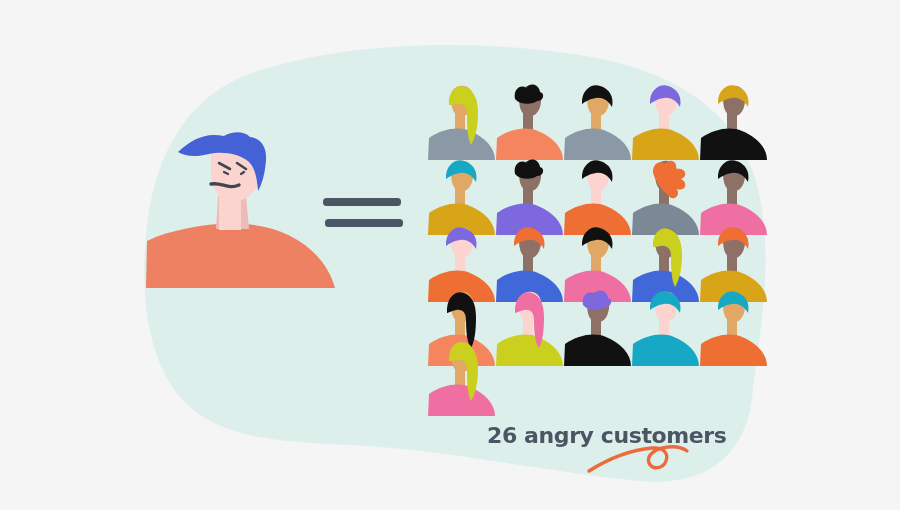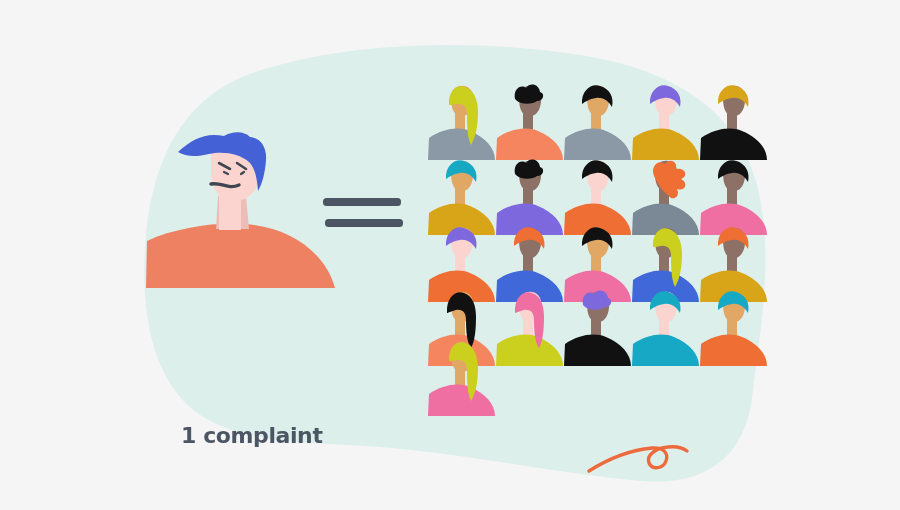--- a/index.html
+++ b/index.html
@@ -520,16 +520,16 @@
       <path d="M 589 471
                C 608 459, 630 450, 652 448
                C 663 447, 669 453, 666 461
                C 663 469, 652 470, 649 463
                C 646 455, 656 448, 668 447
                C 676 446, 683 448, 687 451" stroke="#ed6a3c" stroke-width="3.4" fill="none" stroke-linecap="round" stroke-linejoin="round"></path>
     </g>
 
   </svg>
 
-  <div class="lbl" id="label-complaint">1 complaint</div>
-
+
+  <div class="lbl" id="label-customers">26 angry customers</div>
 
 </div>
 
 </body></html>

